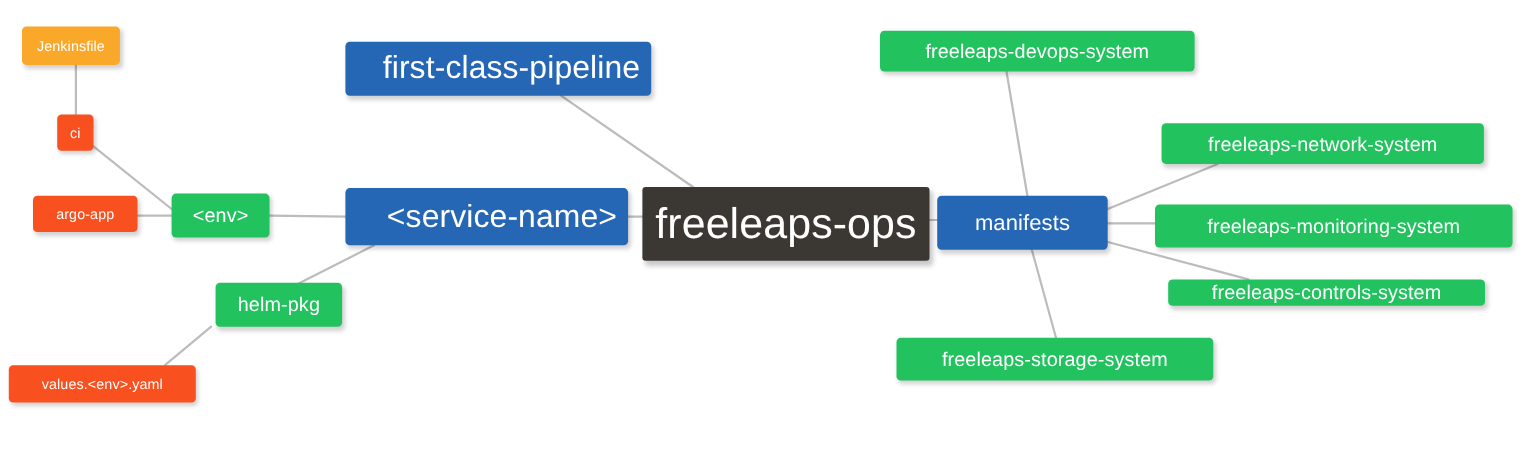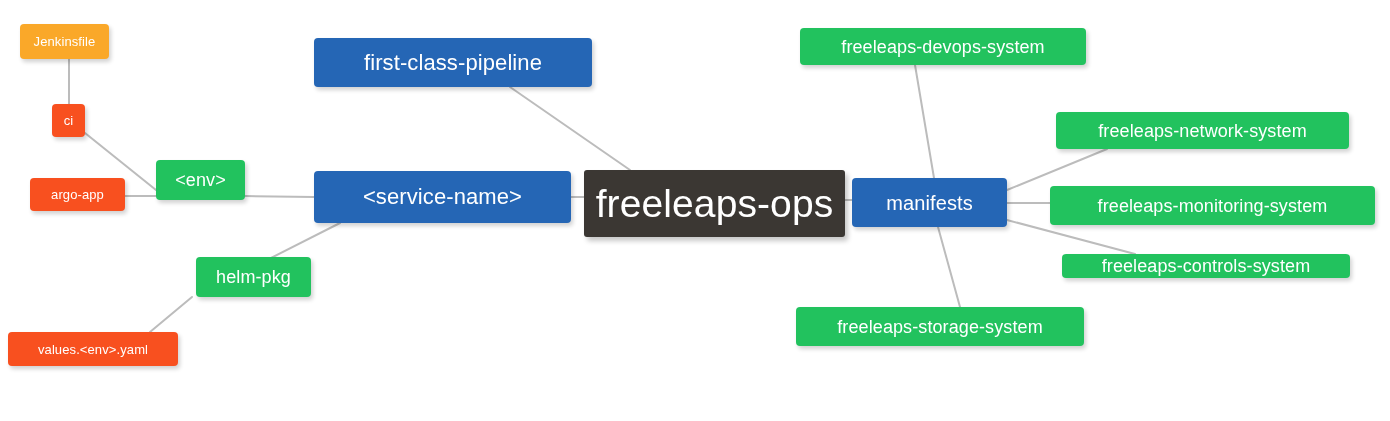--- a/index.html
+++ b/index.html
@@ -42,21 +42,21 @@
     line-height: 1;
     padding: 0 10px;
   }
   .node.root {
     border-radius: 3px;
     box-shadow: 3px 4px 5px rgba(0,0,0,0.22);
   }
   .node.sm { font-size: 13px; }
   .node.md { font-size: 18px; }
   .node.lg { font-size: 20px; }
-  .node.xl { font-size: 22px; }
+  .node.xl { font-size: 29px; justify-content: flex-end; }
   .node.root { font-size: 39px; justify-content: center; }
 </style>
 </head>
 <body>
 
 <div id="canvas">
   <svg id="edges" viewBox="0 0 1390 421">
       <line x1="69" y1="59" x2="69" y2="104" stroke="#bcbcbc" stroke-width="2" stroke-linecap="round"></line>
       <line x1="85" y1="133" x2="156" y2="190" stroke="#bcbcbc" stroke-width="2" stroke-linecap="round"></line>
       <line x1="125" y1="196" x2="156" y2="196" stroke="#bcbcbc" stroke-width="2" stroke-linecap="round"></line>
@@ -75,21 +75,21 @@
   <div id="node-layer">
       <div class="node sm" style="left: 20px; top: 24px; width: 89px; height: 35px; background: rgb(250, 168, 41); color: rgb(255, 255, 255);">
         <span>Jenkinsfile</span>
       </div>
       <div class="node sm" style="left: 52px; top: 104px; width: 33px; height: 33px; background: rgb(248, 80, 31); color: rgb(255, 255, 255);">
         <span>ci</span>
       </div>
       <div class="node sm" style="left: 30px; top: 178px; width: 95px; height: 33px; background: rgb(248, 80, 31); color: rgb(255, 255, 255);">
         <span>argo-app</span>
       </div>
-      <div class="node md" style="left: 156px; top: 160px; width: 89px; height: 40px; background: rgb(34, 194, 94); color: rgb(255, 255, 255);">
+      <div class="node md" style="left: 156px; top: 176px; width: 89px; height: 40px; background: rgb(34, 194, 94); color: rgb(255, 255, 255);">
         <span>&lt;env&gt;</span>
       </div>
       <div class="node md" style="left: 148px; top: 257px; width: 115px; height: 40px; background: rgb(34, 194, 94); color: rgb(255, 255, 255); margin-left: 48px;">
         <span>helm-pkg</span>
       </div>
       <div class="node sm" style="left: 8px; top: 332px; width: 170px; height: 34px; background: rgb(248, 80, 31); color: rgb(255, 255, 255); text-align: center;">
         <span>values.&lt;env&gt;.yaml</span>
       </div>
       <div class="node xl" style="left: 314px; top: 38px; width: 278px; height: 49px; background: rgb(37, 102, 181); color: rgb(255, 255, 255);">
         <span>first-class-pipeline</span>
@@ -108,17 +108,17 @@
       </div>
       <div class="node md" style="left: 1056px; top: 112px; width: 293px; height: 37px; background: rgb(34, 194, 94); color: rgb(255, 255, 255);">
         <span>freeleaps-network-system</span>
       </div>
       <div class="node md" style="left: 1050px; top: 186px; width: 325px; height: 39px; background: rgb(34, 194, 94); color: rgb(255, 255, 255);">
         <span>freeleaps-monitoring-system</span>
       </div>
       <div class="node md" style="left: 1062px; top: 254px; width: 288px; height: 24px; background: rgb(34, 194, 94); color: rgb(255, 255, 255);">
         <span>freeleaps-controls-system</span>
       </div>
-      <div class="node md" style="left: 796px; top: 307px; width: 288px; height: 39px; background: rgb(34, 194, 94); color: rgb(255, 255, 255);">
+      <div class="node md" style="left: 815px; top: 307px; width: 288px; height: 39px; background: rgb(34, 194, 94); color: rgb(255, 255, 255);">
         <span>freeleaps-storage-system</span>
       </div>
     </div>
 </div>
 
 </body></html>

